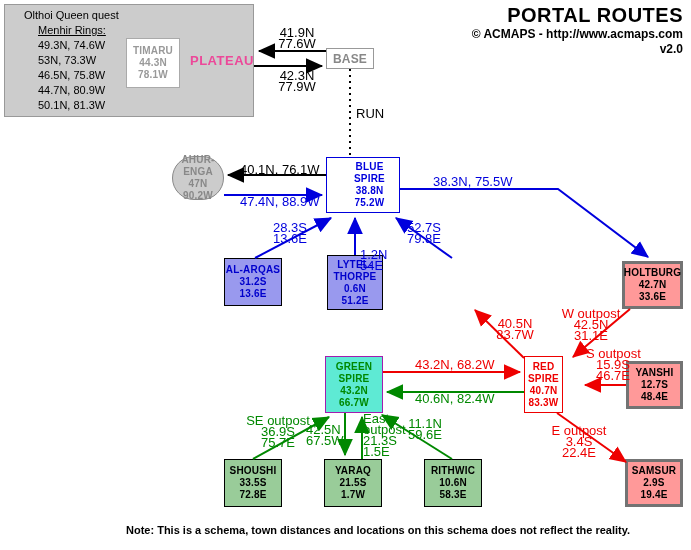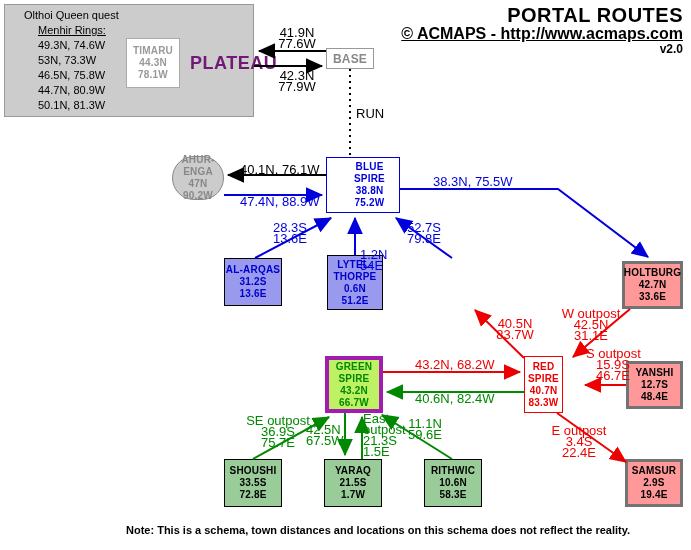--- a/index.html
+++ b/index.html
@@ -8,33 +8,33 @@
   svg.layer{position:absolute;left:0;top:0;width:691px;height:550px;pointer-events:none;}
   .node{position:absolute;box-sizing:border-box;display:flex;flex-direction:column;
         align-items:center;justify-content:center;text-align:center;font-weight:bold;
         font-size:10px;line-height:12px;letter-spacing:.2px;}
   .node span{display:block;white-space:nowrap;}
   .blue-node{background:#9999ee;border:1px solid #000000;color:#0000cc;}
   .pink-node{background:#ff9999;border:3px solid #737373;color:#000000;}
   .green-node{background:#99cc99;border:1px solid #000000;color:#000000;}
   .spire-blue{background:#ffffff;border:1px solid #0000dd;color:#0000dd;}
   .spire-red{background:#ffffff;border:1px solid #ee0000;color:#ee0000;}
-  .spire-green{background:#bef264;border:4px solid #a21caf;color:#008800;}
+  .spire-green{background:#5eead4;border:1px solid #a21caf;color:#008800;}
   .gray-node{background:#cccccc;border:1px solid #888888;color:#888888;}
   .white-gray-node{background:#ffffff;border:1px solid #aaaaaa;color:#999999;}
   .base-node{background:#ffffff;border:1px solid #999999;color:#888888;font-size:12px;}
   .panel{position:absolute;background:#cccccc;border:1px solid #999999;box-sizing:border-box;}
   .quest-text{position:absolute;font-size:11px;line-height:15px;color:#000000;font-family:"Liberation Sans",sans-serif;}
   .quest-text .t1{font-weight:normal;}
   .quest-text .hdr{text-decoration:underline;margin-left:14px;display:block;}
   .quest-text .ring{margin-left:14px;display:block;}
-  .plateau-label{position:absolute;font-weight:bold;font-size:18px;color:#701a75;letter-spacing:.5px;}
+  .plateau-label{position:absolute;font-weight:bold;font-size:13px;color:#ec4899;letter-spacing:.5px;}
   .title{position:absolute;text-align:right;font-weight:bold;color:#000000;}
   .t-main{font-size:20px;line-height:22px;letter-spacing:.5px;}
-  .t-sub{font-size:16px;line-height:16px;text-decoration:underline;}
+  .t-sub{font-size:12px;line-height:16px;}
   .t-ver{font-size:12px;line-height:14px;}
   .elabel{position:absolute;font-size:13px;line-height:11px;font-weight:normal;white-space:nowrap;}
   .lb-black{color:#000000;}
   .lb-blue{color:#0000dd;}
   .lb-red{color:#ee0000;}
   .lb-green{color:#008800;}
   .note{position:absolute;font-size:11px;font-weight:bold;color:#000000;white-space:nowrap;}
 </style>
 </head>
 <body>

